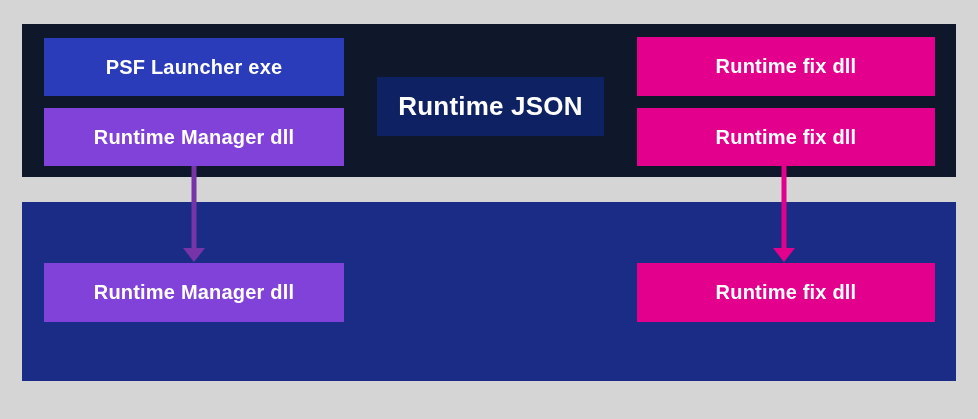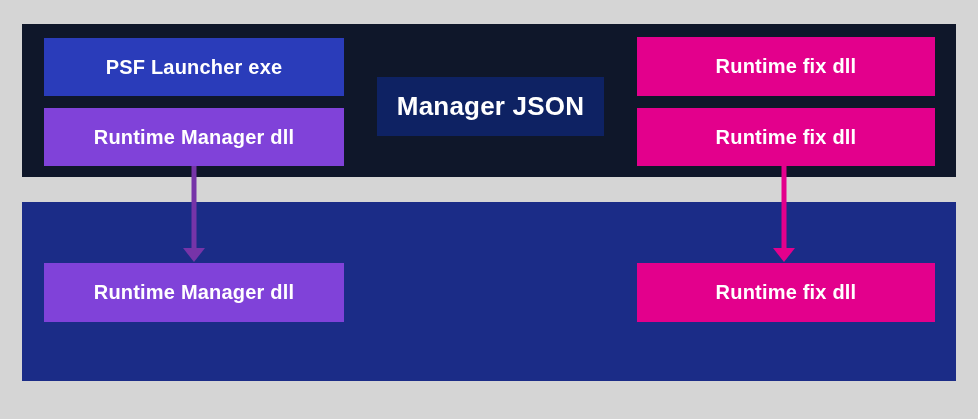--- a/index.html
+++ b/index.html
@@ -66,21 +66,21 @@
 <body>
 
 <div class="canvas" style="background-color: rgb(213, 213, 213);">
 
   <div class="frame package" style="background-color: #0f172a;">
 
     <div class="box b-launcher" style="background-color: rgb(42, 60, 186);">PSF Launcher exe</div>
 
     <div class="box b-manager-top" style="background-color: rgb(128, 66, 217);">Runtime Manager dll</div>
 
-    <div class="box b-config" style="background-color: rgb(14, 34, 99);">Manager JSON</div>
+    <div class="box b-config" style="background-color: rgb(14, 34, 99);">Runtime JSON</div>
 
     <div class="box b-fix1" style="background-color: rgb(227, 0, 140);">Runtime fix dll</div>
 
     <div class="box b-fix2" style="background-color: rgb(227, 0, 140);">Runtime fix dll</div>
   </div>
 
   <div class="frame app" style="background-color: rgb(27, 44, 135);">
 
     <div class="box b-manager-inj" style="background-color: rgb(128, 66, 217);">Runtime Manager dll</div>
 

